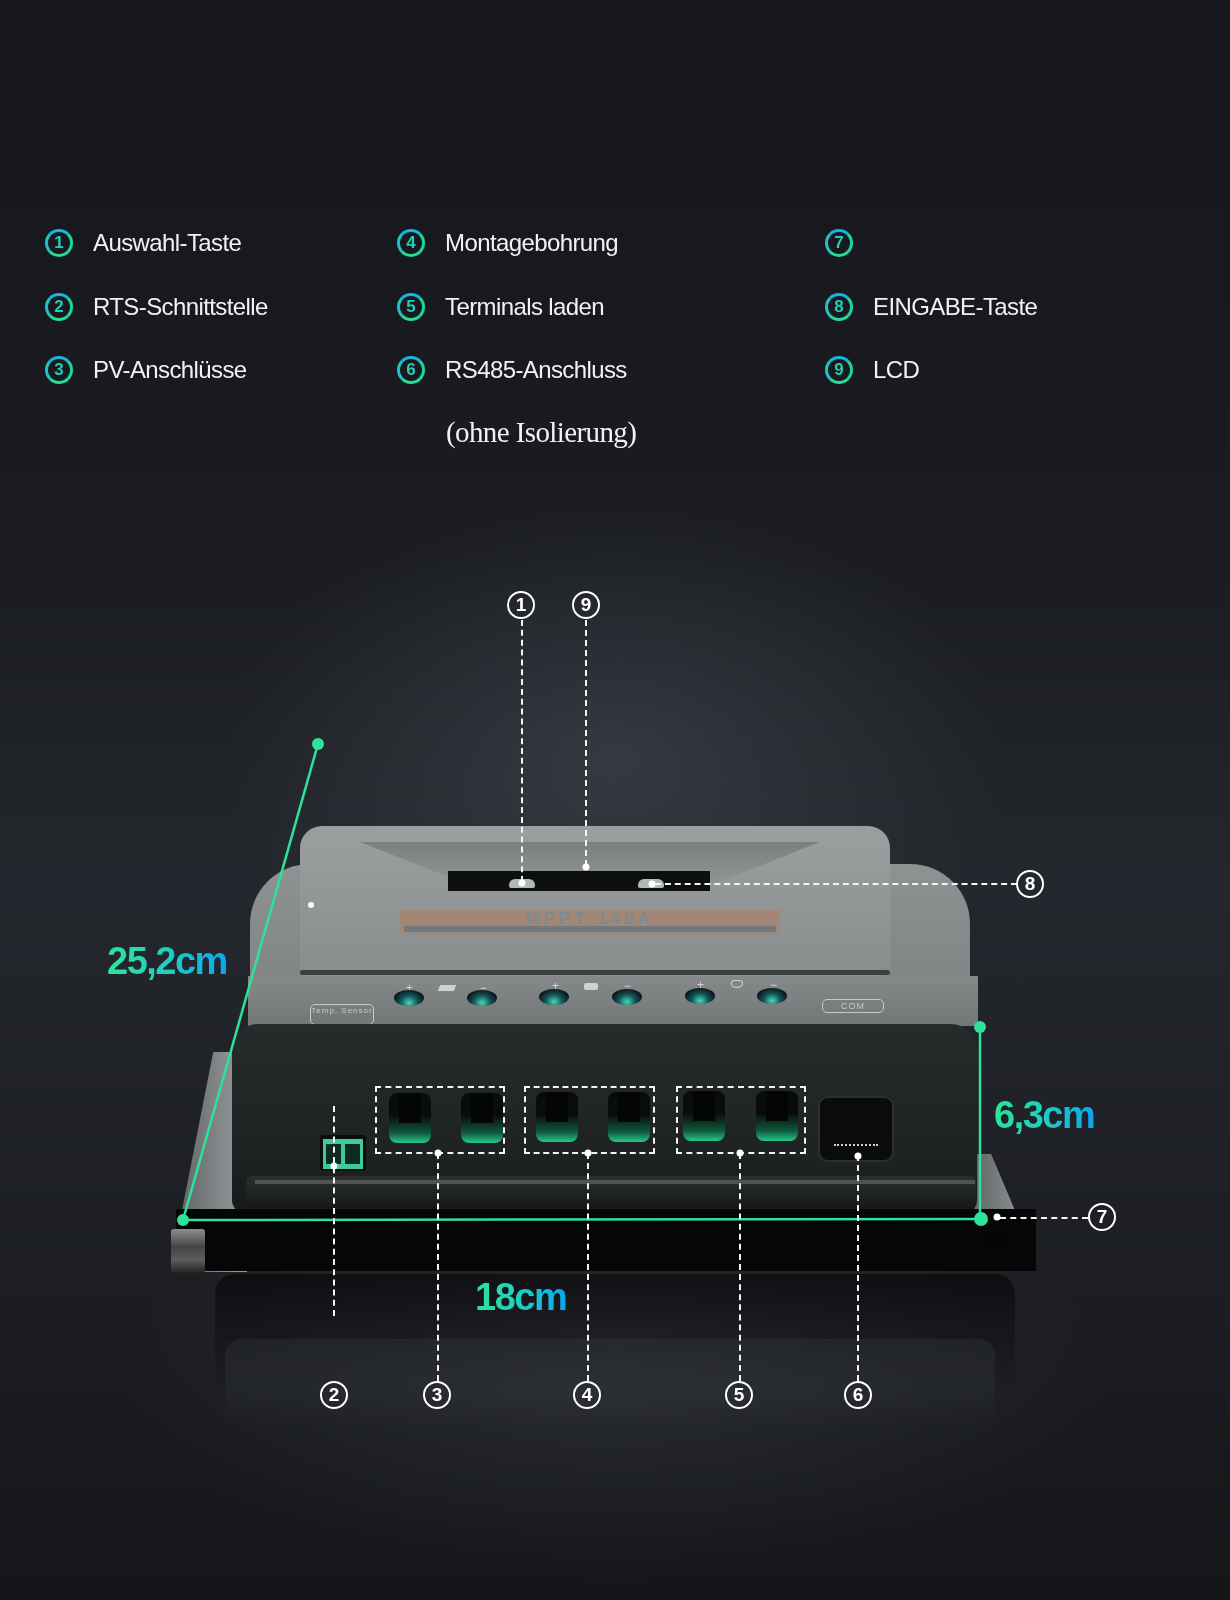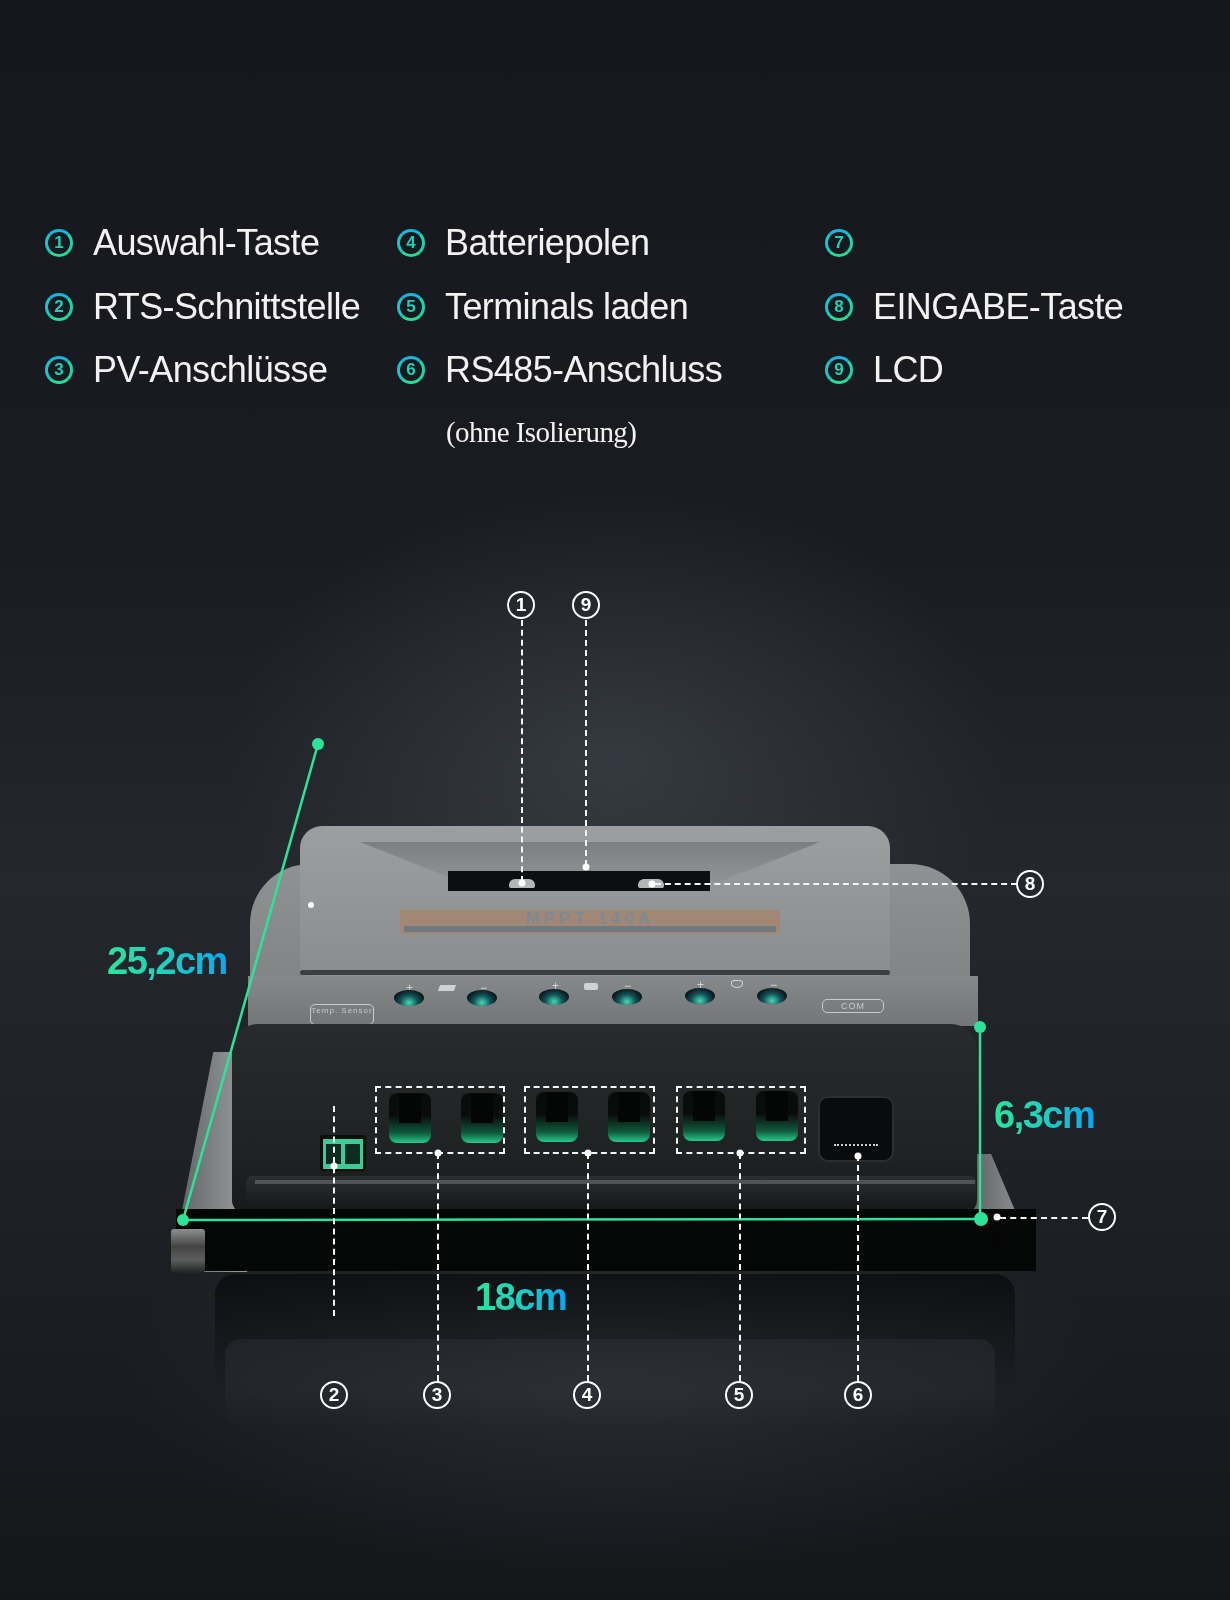--- a/index.html
+++ b/index.html
@@ -7,21 +7,21 @@
     .page{position:relative;width:1230px;height:1600px;overflow:hidden;
       background:
         radial-gradient(ellipse 520px 360px at 615px 760px, rgba(70,76,84,0.55), rgba(22,24,29,0) 75%),
         radial-gradient(ellipse 620px 260px at 615px 1370px, rgba(60,64,72,0.45), rgba(22,24,29,0) 80%),
         linear-gradient(180deg,#16171c 0%,#1a1c21 35%,#24272d 55%,#1c1e23 80%,#15161a 100%);}
     .title{position:absolute;left:0;top:62px;width:1230px;text-align:center;color:#fff;font-weight:700;font-size:74px;letter-spacing:-1px;}
     .legend-item{position:absolute;display:flex;align-items:center;height:40px;}
     .num-badge{width:28px;height:28px;border-radius:50%;box-sizing:border-box;border:3px solid #1fc9c0;
       border-color:#17b6e0 #1fd3a8 #25dc95 #1fc2c9;
       color:#1fd1b4;font-weight:700;font-size:17px;display:flex;align-items:center;justify-content:center;margin-right:20px;}
-    .legend-label{color:#f2f2f2;font-size:36px;letter-spacing:-0.6px;white-space:nowrap;}
+    .legend-label{color:#f2f2f2;font-size:24px;letter-spacing:-0.6px;white-space:nowrap;}
     .legend-sub{position:absolute;color:#f2f2f2;font-size:29px;letter-spacing:-0.6px;white-space:nowrap;}
     .callout{position:absolute;width:28px;height:28px;border-radius:50%;border:2px solid #fff;box-sizing:border-box;color:#fff;font-size:19px;font-weight:700;display:flex;align-items:center;justify-content:center;background:transparent;}
     .dim{position:absolute;font-weight:700;font-size:38px;letter-spacing:-1.5px;
       background:linear-gradient(90deg,#2de39a 0%,#1fcfc0 50%,#0aa6f0 100%);
       -webkit-background-clip:text;background-clip:text;color:transparent;}
     .vdash{position:absolute;width:0;border-left:2px dashed #f4f4f4;}
     .hdash{position:absolute;height:0;border-top:2px dashed #f4f4f4;}
     .wdot{position:absolute;width:7px;height:7px;border-radius:50%;background:#fff;transform:translate(-50%,-50%);}
     .gdot{position:absolute;width:12px;height:12px;border-radius:50%;background:#2de39a;transform:translate(-50%,-50%);}
     .box{position:absolute;border:2px dashed #f4f4f4;box-sizing:border-box;}
@@ -71,21 +71,21 @@
     <span class="num-badge">2</span>
     <span class="legend-label">RTS-Schnittstelle</span>
   </div>
   <div class="legend-item" style="left:45px;top:350px;">
     <span class="num-badge">3</span>
     <span class="legend-label">PV-Anschlüsse</span>
   </div>
 
   <div class="legend-item" style="left:397px;top:223px;">
     <span class="num-badge">4</span>
-    <span class="legend-label">Batteriepolen</span>
+    <span class="legend-label">Montagebohrung</span>
   </div>
   <div class="legend-item" style="left:397px;top:287px;">
     <span class="num-badge">5</span>
     <span class="legend-label">Terminals laden</span>
   </div>
   <div class="legend-item" style="left:397px;top:350px;">
     <span class="num-badge">6</span>
     <span class="legend-label">RS485-Anschluss</span>
   </div>
   <div class="legend-sub" style="left:446px;top:416px;font-family:Liberation Serif, serif;">(ohne Isolierung)</div>

